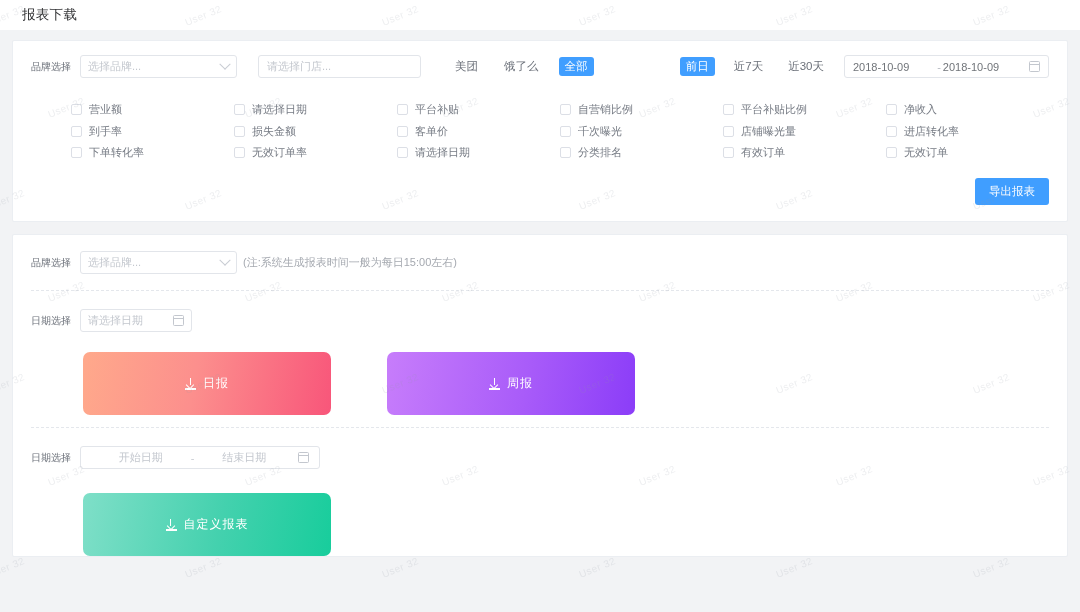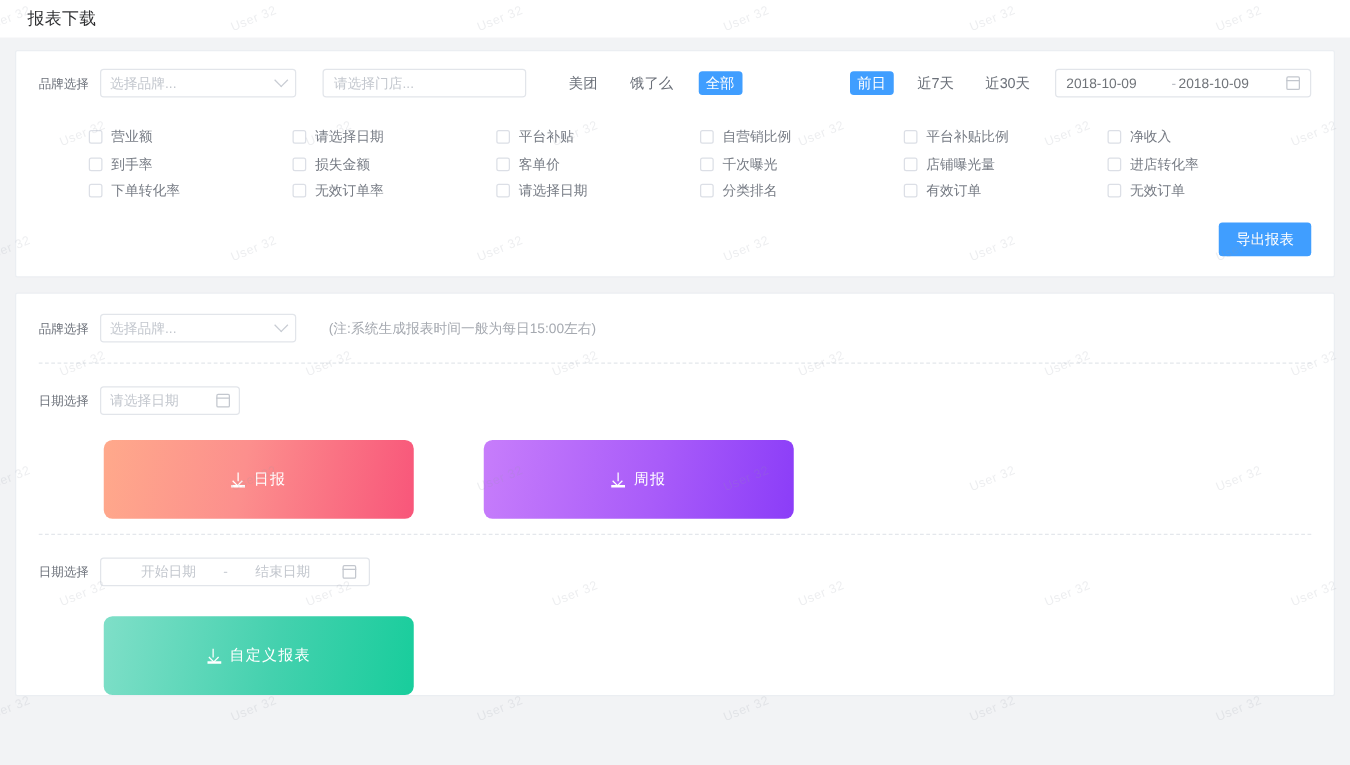--- a/index.html
+++ b/index.html
@@ -216,21 +216,21 @@
 
   
   .sec-row {
     display: flex;
     align-items: center;
     padding: 16px 18px 16px 18px;
   }
   .note {
     font-size: 11px;
     color: #a5a9b0;
-    margin-left: 26px;
+    margin-left: 6px;
     white-space: nowrap;
   }
 
   .dashed {
     border-top: 1px dashed #e4e7ec;
     margin: 0 18px;
   }
 
   .date-row { display: flex; align-items: center; padding: 18px 18px 6px 18px; }
   .date-single {
@@ -239,21 +239,21 @@
     border: 1px solid #e2e5ea;
     border-radius: 3px;
     display: flex;
     align-items: center;
     padding: 0 7px;
     background: #fff;
   }
   .date-single .ph { color: #c3c7ce; font-size: 11px; flex: 1; }
 
   .date-range2 {
-    width: 216px;
+    width: 240px;
     height: 23px;
     border: 1px solid #e2e5ea;
     border-radius: 3px;
     display: flex;
     align-items: center;
     padding: 0 10px;
     background: #fff;
   }
   .date-range2 .ph { color: #c3c7ce; font-size: 11px; flex: 1; text-align: center; }
   .date-range2 .sep { color: #c8ccd3; font-size: 11px; }

